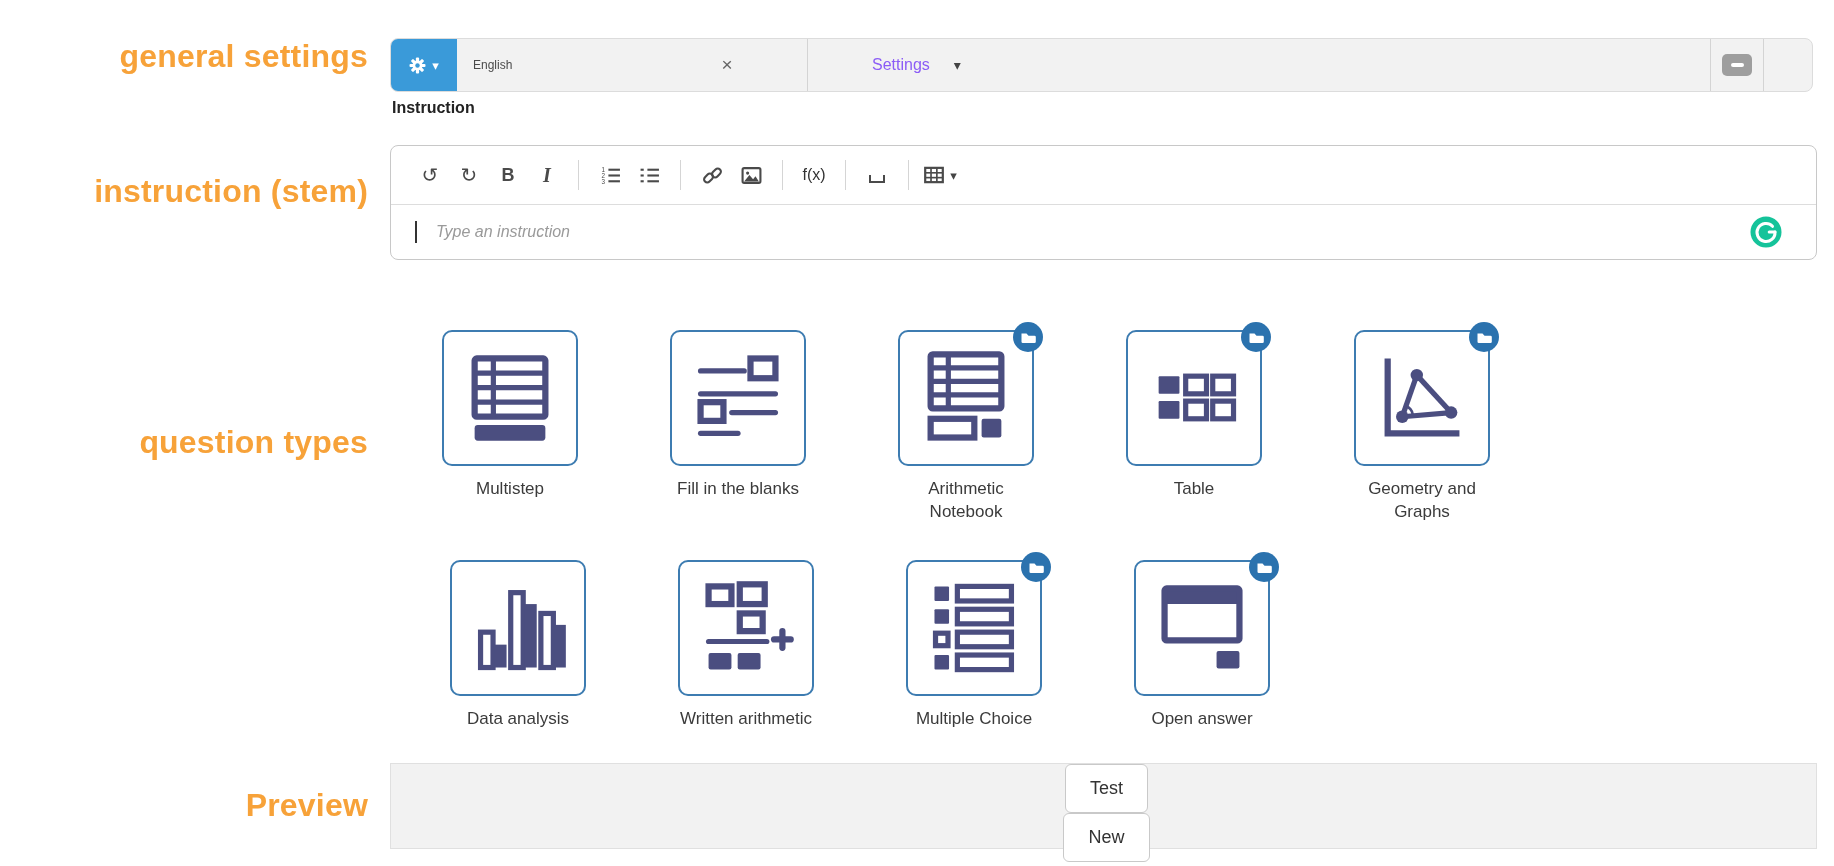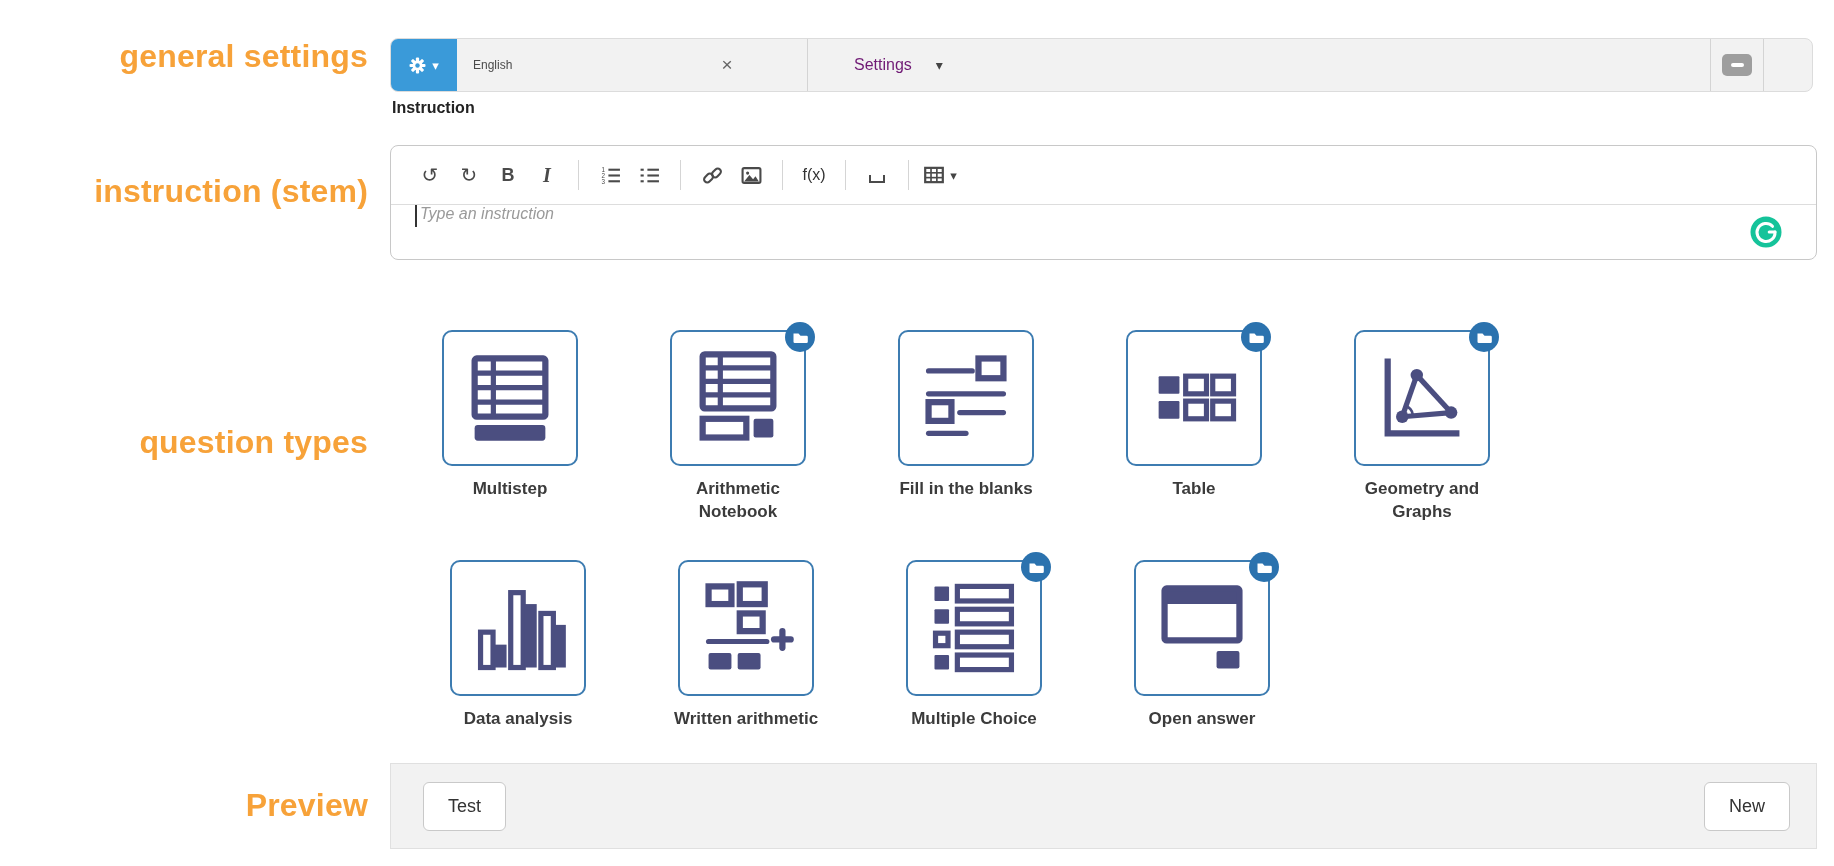--- a/index.html
+++ b/index.html
@@ -24,21 +24,21 @@
             display: flex; align-items: stretch; }
   .gear-btn { width: 66px; background: #3A9AD9; border: none; border-radius: 7px 0 0 7px;
               display: flex; align-items: center; justify-content: center; gap: 6px; cursor: pointer; }
   .gear-btn .caret { color: #fff; font-size: 13px; font-family: "DejaVu Sans", sans-serif; }
   .tab-english { width: 350px; display: flex; align-items: center; position: relative; }
   .tab-english .tab-text { margin-left: 16px; font-size: 12px; color: #4a4a4a; }
   .tab-close { position: absolute; left: 255px; top: 0; height: 100%; width: 30px;
                background: none; border: none; font-size: 19px; color: #666; cursor: pointer; }
   .vsep { width: 1px; background: #d4d4d4; }
   .settings-seg { display: flex; align-items: center; }
-  .settings-label { margin-left: 46px; font-size: 16px; color: #701a75; }
+  .settings-label { margin-left: 64px; font-size: 16px; color: #8b5cf6; }
   .settings-seg .caret { margin-left: 24px; font-size: 14px; color: #444;
                          font-family: "DejaVu Sans", sans-serif; }
   .topbar-spacer { flex: 1; }
   .card-seg { width: 52px; display: flex; align-items: center; justify-content: center; }
   .card-btn { width: 30px; height: 22px; background: #9e9e9e; border: none; border-radius: 5px;
               display: flex; align-items: center; justify-content: center; cursor: pointer; }
   .card-btn .dash { width: 13px; height: 4px; background: #fff; border-radius: 2px; }
   .topbar-end { width: 48px; }
 
   
@@ -55,44 +55,44 @@
             color: #4a4a4a; font-size: 19px; }
   .tb-glyph { font-family: "DejaVu Sans", sans-serif; font-size: 20px; color: #4a4a4a; }
   .tb-bold { font-weight: bold; font-size: 18px; }
   .tb-italic { font-family: "Liberation Serif", serif; font-style: italic; font-weight: 600; font-size: 20px; }
   .tb-fx { font-size: 16px; color: #333; }
   .tb-sep { width: 1px; height: 30px; background: #d5d5d5; margin: 0 9px; }
   .blank-glyph { display: inline-block; width: 16px; height: 8px; margin-top: 8px;
                  border-left: 2px solid #4a4a4a; border-right: 2px solid #4a4a4a;
                  border-bottom: 2px solid #4a4a4a; }
   .tb-caret { font-family: "DejaVu Sans", sans-serif; font-size: 13px; color: #444; }
-  .editor-input { position: relative; height: 54px; display: flex; 
-                  padding-left: 24px; cursor: text; }
+  .editor-input { position: relative; height: 54px; display: flex; align-items: center;
+                  padding-left: 24px; cursor: text; gap: 16px; }
   .text-caret { width: 2px; height: 22px; background: #333; margin-right: 3px; }
   .placeholder { font-size: 16px; font-style: italic; color: #9a9a9a; }
   .grammarly { position: absolute; right: 34px; top: 11px; }
 
   
   .tiles { position: absolute; top: 330px; left: 52px; width: 1375px; height: 420px; }
   .tiles-row { position: absolute; left: 0; display: flex; gap: 92px; }
   .row-1 { top: 0; }
   .row-2 { top: 230px; margin-left: 8px; }
-  .cell { width: 136px; display: flex; flex-direction: column; align-items: center; cursor: pointer; font-weight: bold; }
+  .cell { width: 136px; display: flex; flex-direction: column; align-items: center; cursor: pointer; }
   .tile { position: relative; width: 136px; height: 136px; background: #fff;
           border: 2px solid #3d7cb1; border-radius: 10px;
           display: flex; align-items: center; justify-content: center; }
   .tile svg.glyph { width: 104px; height: 104px; }
   .badge { position: absolute; top: -10px; right: -11px; width: 30px; height: 30px; }
   .tile-label { width: 150px; margin: 11px -7px 0; text-align: center; font-size: 17px;
                 color: #3b3b3b; line-height: 23px; }
 
   
   .preview-bar { position: absolute; top: 763px; left: 0; width: 1427px; height: 86px;
                  background: #f2f2f2; border: 1px solid #e0e0e0;
-                 display: flex; align-items: center; padding: 0 26px 0 32px; }
+                 display: flex; align-items: center; padding: 0 26px 0 32px; flex-direction: column; }
   .btn { background: #fff; border: 1px solid #c9c9c9; border-radius: 6px;
          font-size: 18px; color: #333; padding: 13px 24px; cursor: pointer;
          font-family: "Liberation Sans", sans-serif; }
   .preview-spacer { flex: 1; }
 
   .stroke { stroke: #4b4e80; fill: none; }
   .fillg  { fill: #4b4e80; }
 </style>
 </head>
 <body>
@@ -242,52 +242,52 @@
               </g>
               <rect class="fillg" x="16" y="76" width="68" height="15" rx="3"></rect>
             </svg>
           </div>
           <div class="tile-label">Multistep</div>
         </div>
 
         <div class="cell">
           <div class="tile">
             <svg class="glyph" viewBox="0 0 100 100">
+              <g class="stroke" stroke-width="5" stroke-linecap="round">
+                <line x1="14" y1="24" x2="56" y2="24"></line>
+                <line x1="14" y1="46" x2="86" y2="46"></line>
+                <line x1="44" y1="64" x2="86" y2="64"></line>
+                <line x1="14" y1="84" x2="50" y2="84"></line>
+              </g>
+              <rect class="stroke" x="62" y="12" width="24" height="19" stroke-width="6"></rect>
+              <rect class="stroke" x="14" y="54" width="22" height="18" stroke-width="6"></rect>
+            </svg>
+          </div>
+          <div class="tile-label">Fill in the blanks</div>
+        </div>
+
+        <div class="cell">
+          <div class="tile">
+            <svg class="glyph" viewBox="0 0 100 100">
               <rect class="stroke" x="16" y="8" width="68" height="52" rx="2" stroke-width="6"></rect>
               <g class="stroke" stroke-width="5">
                 <line x1="16" y1="21" x2="84" y2="21"></line>
                   <line x1="16" y1="34" x2="84" y2="34"></line>
                   <line x1="16" y1="47" x2="84" y2="47"></line>
                 <line x1="33" y1="8" x2="33" y2="60"></line>
               </g>
               <rect class="stroke" x="16" y="70" width="42" height="18" stroke-width="6"></rect>
               <rect class="fillg" x="65" y="70" width="19" height="18" rx="2"></rect>
             </svg>
             <svg class="badge" viewBox="0 0 30 30">
               <circle cx="15" cy="15" r="15" fill="#2b72ae"></circle>
               <path d="M8.5,11.5 h5 l2,2.2 h6 a1.3,1.3 0 0 1 1.3,1.3 v4.7 a1.3,1.3 0 0 1 -1.3,1.3 h-11.7 a1.3,1.3 0 0 1 -1.3,-1.3 z" fill="#ffffff"></path>
             </svg>
           </div>
           <div class="tile-label">Arithmetic Notebook</div>
-        </div>
-
-        <div class="cell">
-          <div class="tile">
-            <svg class="glyph" viewBox="0 0 100 100">
-              <g class="stroke" stroke-width="5" stroke-linecap="round">
-                <line x1="14" y1="24" x2="56" y2="24"></line>
-                <line x1="14" y1="46" x2="86" y2="46"></line>
-                <line x1="44" y1="64" x2="86" y2="64"></line>
-                <line x1="14" y1="84" x2="50" y2="84"></line>
-              </g>
-              <rect class="stroke" x="62" y="12" width="24" height="19" stroke-width="6"></rect>
-              <rect class="stroke" x="14" y="54" width="22" height="18" stroke-width="6"></rect>
-            </svg>
-          </div>
-          <div class="tile-label">Fill in the blanks</div>
         </div>
 
         <div class="cell">
           <div class="tile">
             <svg class="glyph" viewBox="0 0 100 100">
               <rect class="fillg" x="16" y="29" width="20" height="17" rx="1"></rect>
               <rect class="fillg" x="16" y="53" width="20" height="17" rx="1"></rect>
               <g class="stroke" stroke-width="5">
                 <rect x="42" y="29" width="20" height="17"></rect>
                   <rect x="68" y="29" width="20" height="17"></rect>

